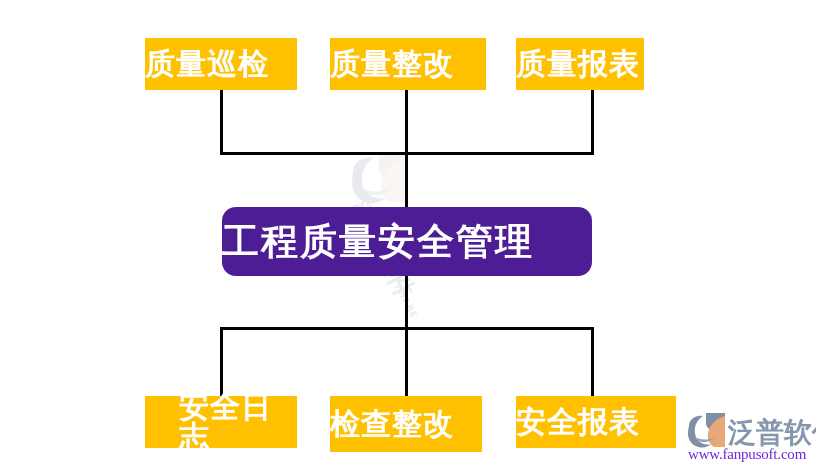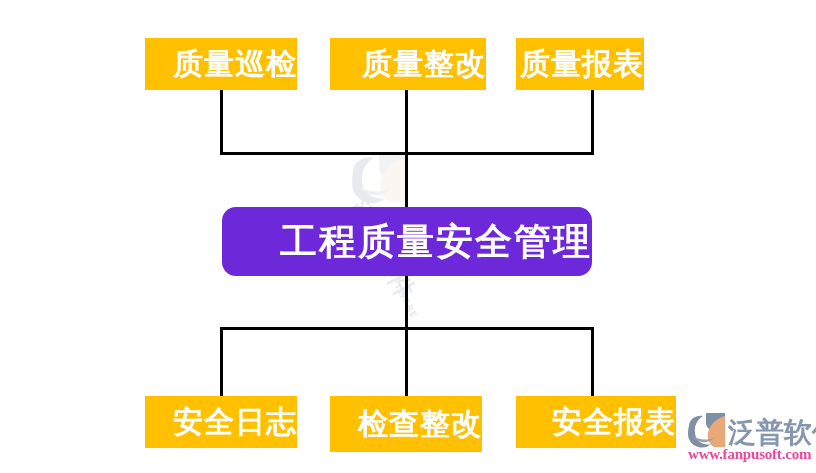--- a/index.html
+++ b/index.html
@@ -66,35 +66,35 @@
     background: #000000;
   }
   .v { width: 3px; }
   .h { height: 3px; }
 
   
   .node {
     position: absolute;
     display: flex;
     align-items: center;
-    justify-content: flex-end;
+    justify-content: flex-start;
     box-sizing: border-box;
     color: #ffffff;
     font-weight: bold;
     line-height: 1;
     user-select: none;
   }
   .node.leaf {
     background: #FFC000;
     font-size: 30px;
     letter-spacing: 1px;
     text-shadow: 0 0 1px rgba(255,255,255,0.25);
   }
   .node.root {
-    background: #6d28d9;
+    background: #4c1d95;
     border-radius: 14px;
     font-size: 37px;
     letter-spacing: 2px;
   }
 
   
   .brand {
     position: absolute;
     left: 686px;
     top: 406px;
@@ -116,22 +116,22 @@
     font-weight: bold;
     color: #8696ac;
     letter-spacing: 0px;
     white-space: nowrap;
   }
   .brand-url {
     position: absolute;
     left: 2px;
     top: 40px;
     font-size: 15px;
-    font-weight: bold;
-    color: #ec4899;
+    font-weight: normal;
+    color: #6d28d9;
     font-family: "Liberation Serif", "DejaVu Serif", serif;
     white-space: nowrap;
     letter-spacing: -0.2px;
   }
 </style>
 </head>
 <body>
 
 <div id="canvas">
 
@@ -167,21 +167,21 @@
     <span>质量整改</span>
   </div>
   <div class="node leaf" style="left:516px; top:38px; width:128px; height:52px;">
     <span>质量报表</span>
   </div>
 
   <div class="node root" style="left:222px; top:207px; width:370px; height:69px;">
     <span>工程质量安全管理</span>
   </div>
 
-  <div class="node leaf" style="left:145px; top:396px; width:152px; height:52px;">
+  <div class="node leaf" style="left:145px; top:396px; width:152px; height:52px;padding-left:34px;">
     <span>安全日志</span>
   </div>
   <div class="node leaf" style="left:330px; top:396px; width:152px; height:56px;">
     <span>检查整改</span>
   </div>
   <div class="node leaf" style="left:516px; top:396px; width:160px; height:52px;">
     <span>安全报表</span>
   </div>
 
   <div class="brand">

